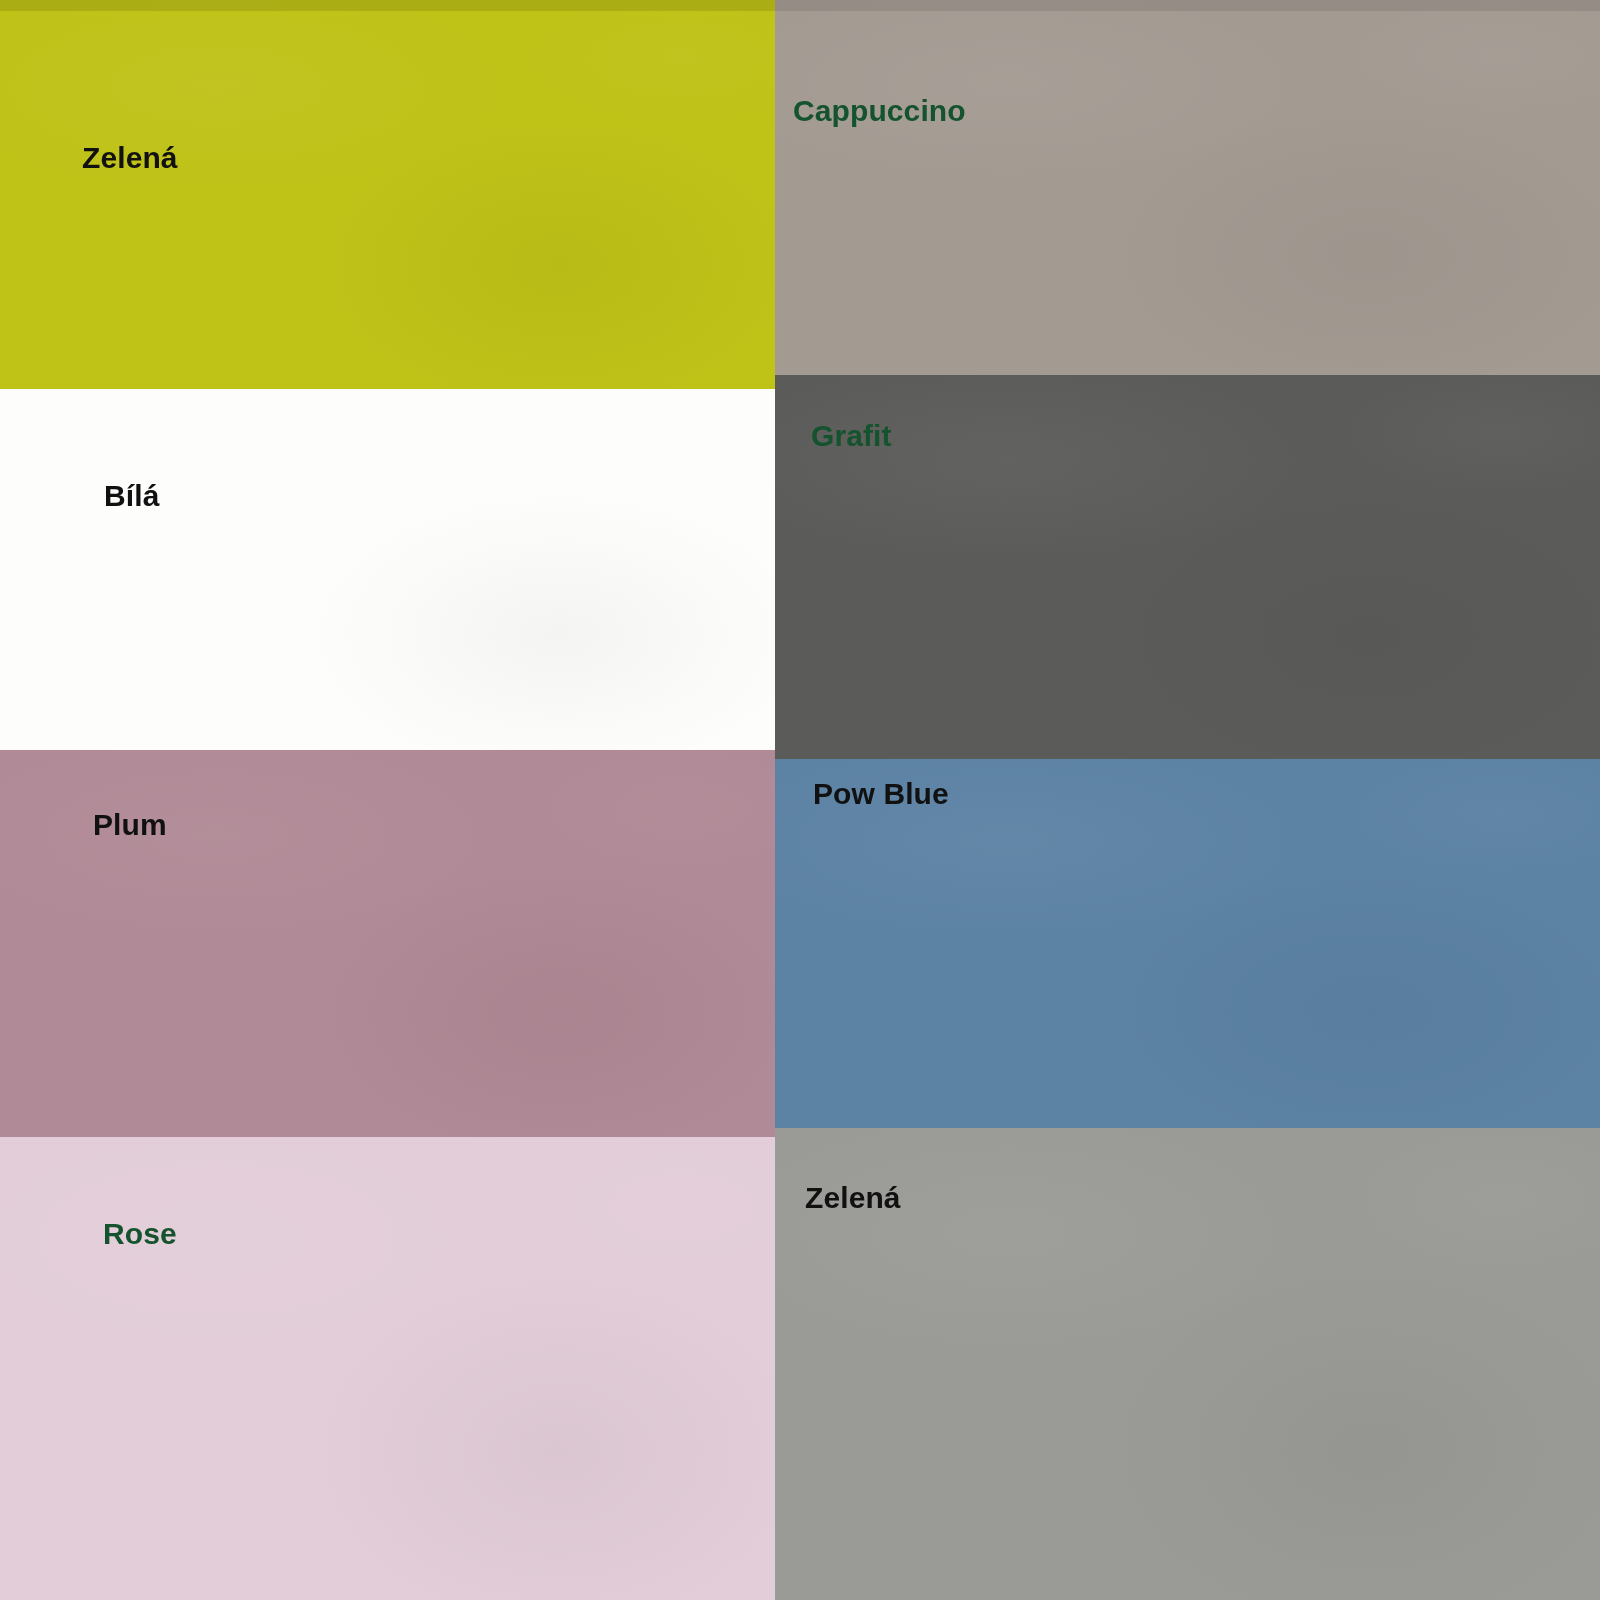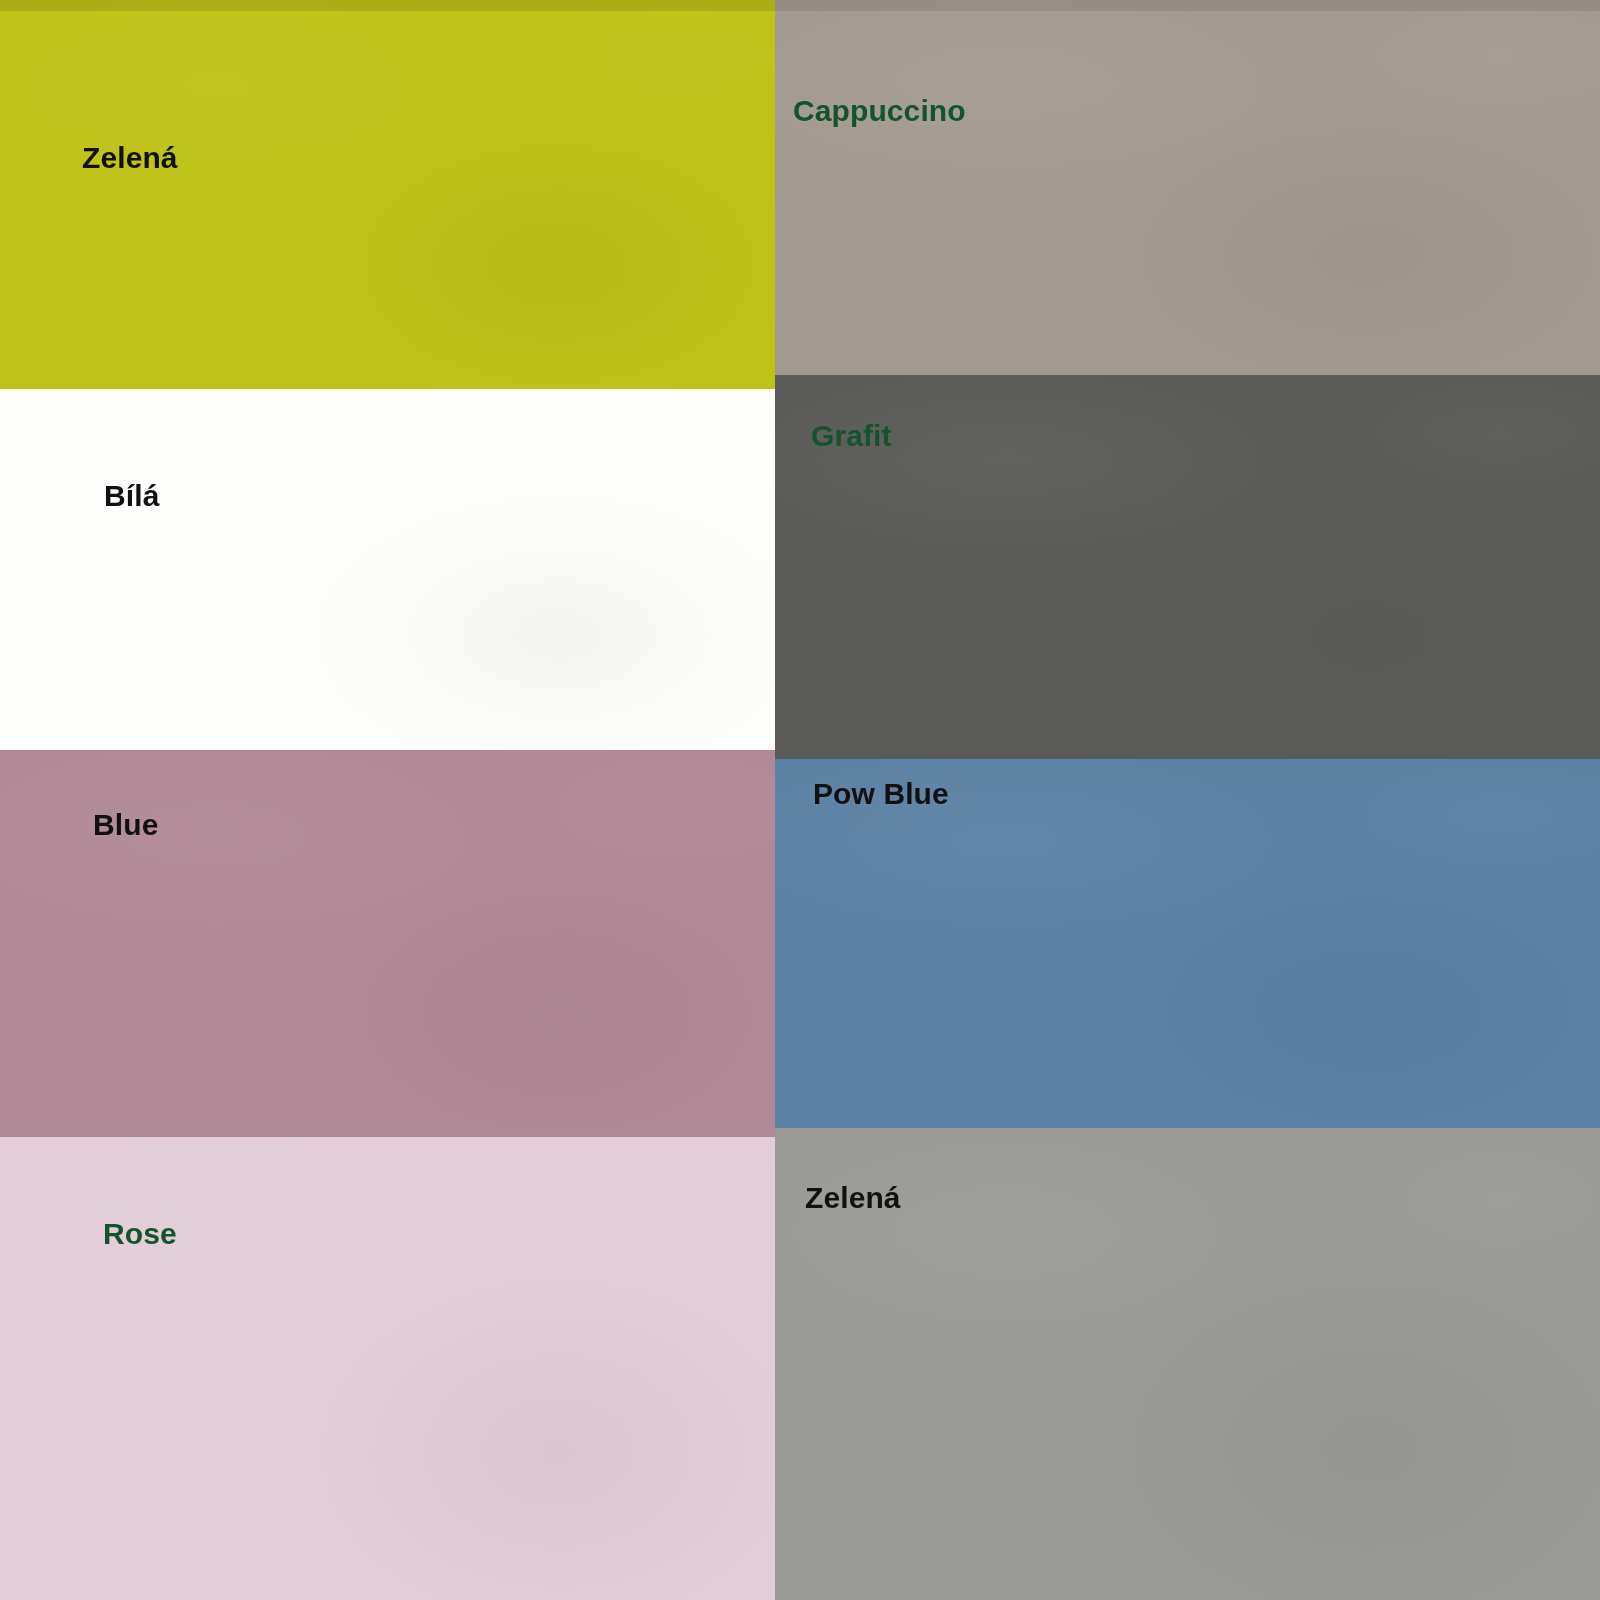--- a/index.html
+++ b/index.html
@@ -71,21 +71,21 @@
 
   <div class="swatch" style="left: 0px; top: 0px; width: 775px; height: 389px; background: rgb(191, 194, 23); z-index: 1;"></div>
     <div class="swatch-label" style="left: 82px; top: 143px; color: rgb(17, 17, 17);">Zelená</div>
     <div class="swatch" style="left: 775px; top: 0px; width: 825px; height: 375px; background: rgb(163, 154, 146); z-index: 1;"></div>
     <div class="swatch-label" style="left: 793px; top: 96px; color: #14532d; text-align: right;">Cappuccino</div>
     <div class="swatch" style="left: 0px; top: 389px; width: 775px; height: 361px; background: rgb(253, 253, 252); z-index: 1;"></div>
     <div class="swatch-label" style="left: 84px; top: 481px; color: rgb(17, 17, 17); margin-left: 20px;">Bílá</div>
     <div class="swatch" style="left: 775px; top: 375px; width: 825px; height: 384px; background: rgb(91, 91, 89); z-index: 1;"></div>
     <div class="swatch-label" style="left: 811px; top: 421px; color: #14532d;">Grafit</div>
     <div class="swatch" style="left: 0px; top: 750px; width: 775px; height: 387px; background: rgb(176, 138, 150); z-index: 1;"></div>
-    <div class="swatch-label" style="left: 93px; top: 810px; color: rgb(17, 17, 17);">Blue</div>
+    <div class="swatch-label" style="left: 93px; top: 810px; color: rgb(17, 17, 17);">Plum</div>
     <div class="swatch" style="left: 775px; top: 759px; width: 825px; height: 369px; background: rgb(92, 130, 164); z-index: 1;"></div>
     <div class="swatch-label" style="left: 813px; top: 779px; color: rgb(17, 17, 17);">Pow Blue</div>
     <div class="swatch" style="left: 0px; top: 1137px; width: 775px; height: 463px; background: rgb(226, 205, 216); z-index: 1;"></div>
     <div class="swatch-label" style="left: 103px; top: 1219px; color: #14532d;">Rose</div>
     <div class="swatch" style="left: 775px; top: 1128px; width: 825px; height: 472px; background: rgb(154, 154, 150); z-index: 1;"></div>
     <div class="swatch-label" style="left: 805px; top: 1183px; color: rgb(17, 17, 17);">Zelená</div>
     <div id="top-edge-band"></div>
   <div id="top-edge-band-left"></div>
 </div>
 

